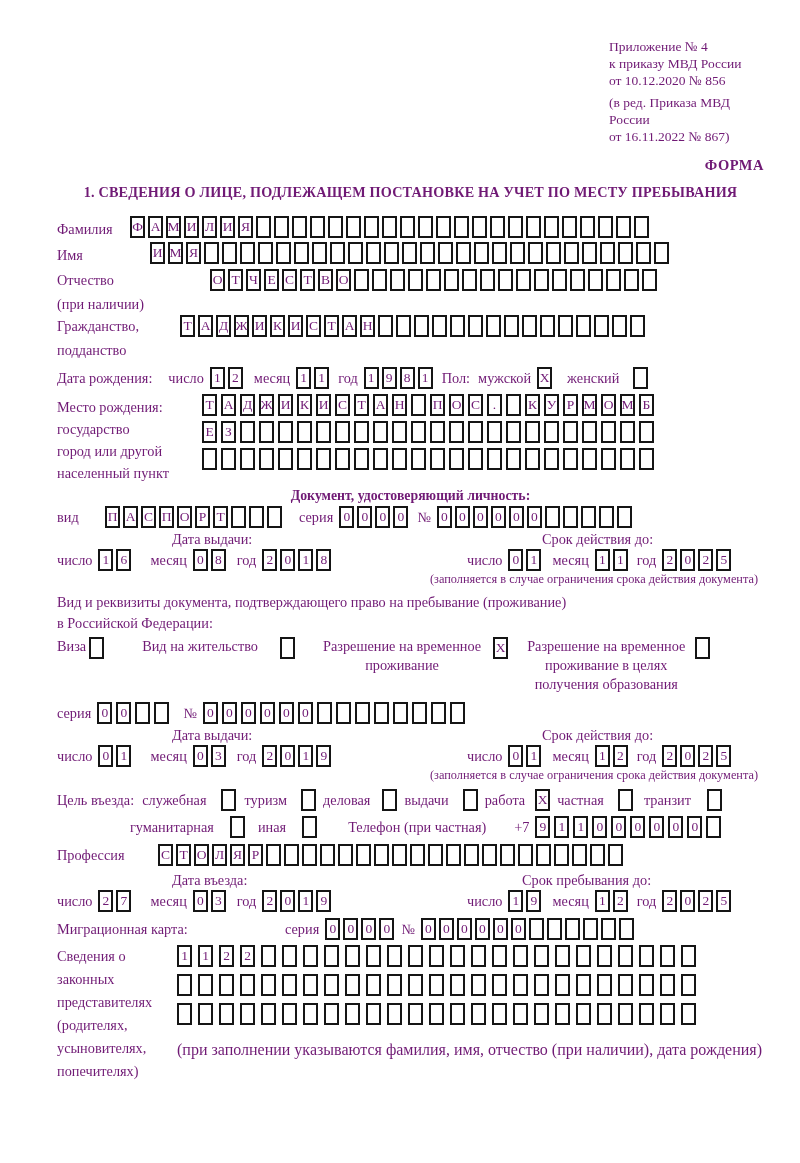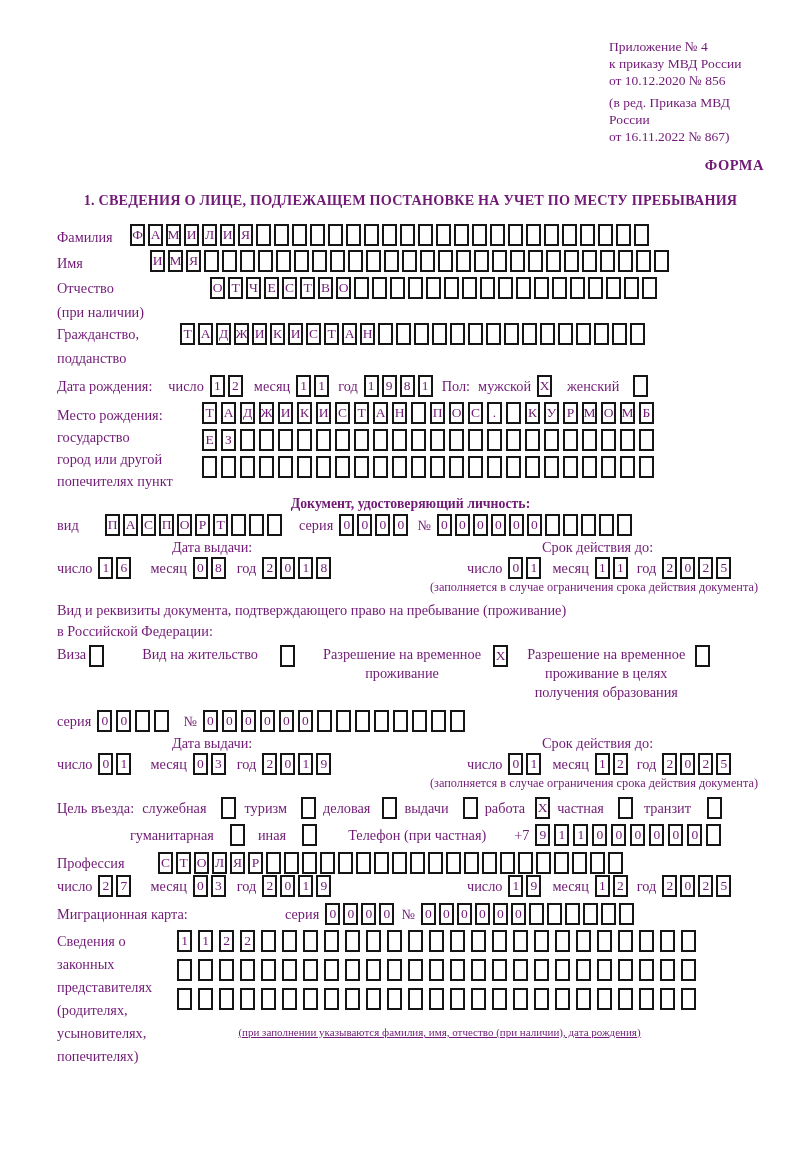--- a/index.html
+++ b/index.html
@@ -7,21 +7,21 @@
   .page {
     width:800px; height:1163px; margin:0 auto; background:#ffffff;
     font-family:"Liberation Serif","DejaVu Serif",serif; color:#701a75;
     padding:38px 36px 0 57px; overflow:hidden; position:relative;
   }
   .hdr-block { margin-left:552px; font-size:13.5px; line-height:17px; }
   .hdr-block .gap { margin-top:5px; }
   .forma { text-align:right; font-weight:bold; font-size:14.5px; margin-top:12px; letter-spacing:.5px; }
   .title { text-align:center; font-weight:bold; font-size:15px; line-height:21px; margin-top:16px; }
   .blank-line { display:inline-block; width:54px; border-bottom:2px solid #222; height:12px; margin-left:10px; }
-  .sec1 { font-weight:bold; font-size:14.2px; margin-top:18px; text-align:center; letter-spacing:.2px; }
+  .sec1 { font-weight:bold; font-size:14.2px; margin-top:10px; text-align:center; letter-spacing:.2px; }
 
   .row { display:flex; align-items:flex-start; }
   .lbl { font-size:14.3px; line-height:18px; flex:none; }
   .boxes { display:flex; flex-wrap:nowrap; align-items:flex-start; }
   .box {
     display:inline-flex; flex:none; width:15px; height:22px;
     border:2px solid #151515; margin-right:3px;
     align-items:center; justify-content:center;
     font-size:13.5px; line-height:1;
   }
@@ -224,21 +224,21 @@
     <span class="boxes" style="margin-left:8px;">
         <span class="box"></span>
       </span>
   </div>
 
   <div class="row" style="margin-top:5px;">
     <div class="lbl" style="width:145px; line-height:22px; margin-top:2px;">
       <div>Место рождения:</div>
       <div>государство</div>
       <div>город или другой</div>
-      <div>попечителях пункт</div>
+      <div>населенный пункт</div>
     </div>
     <div>
       <div class="boxes g4">
           <span class="box">Т</span>
           <span class="box">А</span>
           <span class="box">Д</span>
           <span class="box">Ж</span>
           <span class="box">И</span>
           <span class="box">К</span>
           <span class="box">И</span>
@@ -589,20 +589,24 @@
         <span class="box"></span>
         <span class="box"></span>
         <span class="box"></span>
         <span class="box"></span>
         <span class="box"></span>
         <span class="box"></span>
         <span class="box"></span>
       </span>
   </div>
 
+  <div class="heads" style="margin-top:6px;">
+    <div class="h-l">Дата въезда:</div>
+    <div style="padding-left:110px;">Срок пребывания до:</div>
+  </div>
   <div class="grp" style="margin-top:1px;">
     <div class="half-l">
       <span class="dlbl">число</span>
       <span class="boxes">
           <span class="box">2</span>
           <span class="box">7</span>
         </span>
       <span class="dlbl" style="margin-left:16px;">месяц</span>
       <span class="boxes">
           <span class="box">0</span>
@@ -747,17 +751,17 @@
           <span class="box"></span>
           <span class="box"></span>
           <span class="box"></span>
           <span class="box"></span>
           <span class="box"></span>
           <span class="box"></span>
           <span class="box"></span>
           <span class="box"></span>
           <span class="box"></span>
         </div>
-      <div style="font-size:11px; margin-top:16px; text-align:center;text-decoration:underline;">(при заполнении указываются фамилия, имя, отчество (при наличии), дата рождения)</div>
+      <div style="font-size:16px; margin-top:16px; text-align:center;">(при заполнении указываются фамилия, имя, отчество (при наличии), дата рождения)</div>
     </div>
   </div>
 
 </div>
 
 </body></html>

